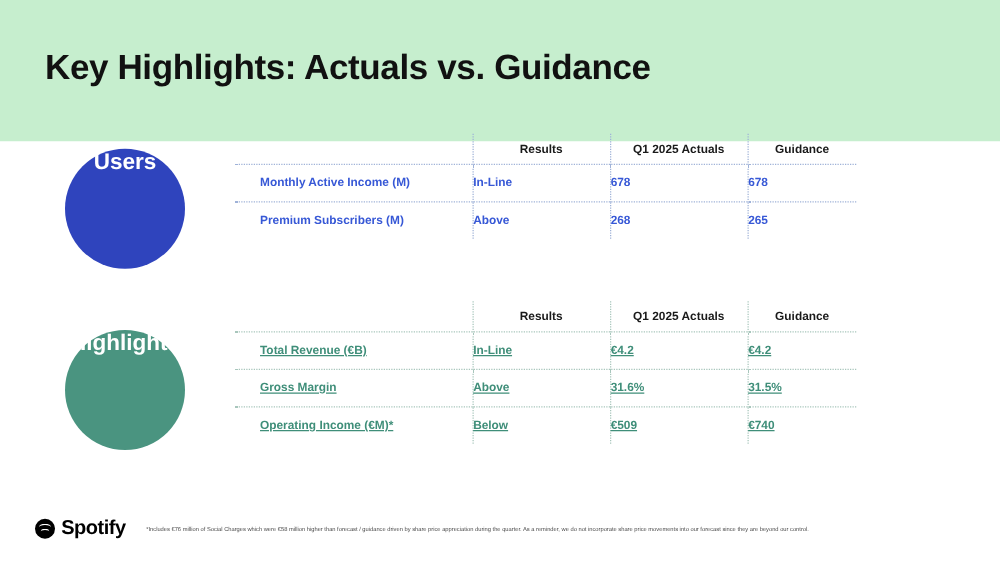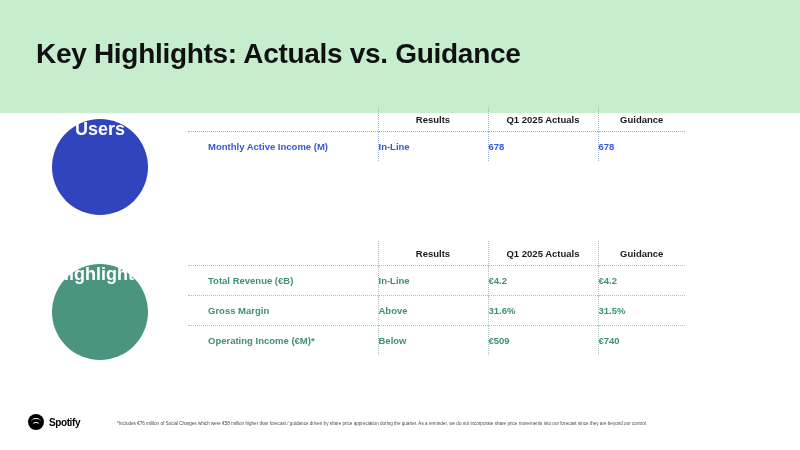--- a/index.html
+++ b/index.html
@@ -102,20 +102,21 @@
   #table-financials td.sep {
     border-left: 1px dotted #a8c6bc;
   }
 
   
   #table-users tbody tr td {
     border-top: 1px dotted #9fb2d8;
   }
   #table-financials tbody tr td {
     border-top: 1px dotted #a8c6bc;
+    text-decoration: underline;
   }
 
   #table-users tbody td { color: #3758d6; }
   #table-financials tbody td { color: #3f8e79; }
 
   
   #spotify-logo {
     position: absolute;
     left: 28px;
     top: 414px;
@@ -144,21 +145,21 @@
     width: 10px;
     height: 5px;
     top: 4px;
   }
   #spotify-mark::after {
     width: 7px;
     height: 4px;
     top: 8px;
   }
   #spotify-wordmark {
-    font-size: 10px;
+    font-size: 16px;
     font-weight: bold;
     color: #000000;
     letter-spacing: -0.4px;
   }
 
   #footnote {
     position: absolute;
     left: 117px;
     top: 420px;
     width: 668px;
@@ -193,20 +194,26 @@
       <th class="sep">Guidance</th>
     </tr>
   </thead>
   <tbody>
     <tr>
       <td class="cell-label">Monthly Active Income (M)</td>
       <td class="sep">In-Line</td>
       <td class="sep">678</td>
       <td class="sep">678</td>
     </tr>
+    <tr>
+      <td class="cell-label">Premium Subscribers (M)</td>
+      <td class="sep">Above</td>
+      <td class="sep">268</td>
+      <td class="sep">265</td>
+    </tr>
   </tbody>
 </table>
 
 <div class="cat-circle" id="circle-financials">
   <span>Highlights</span>
 </div>
 
 <table class="metric-table" id="table-financials">
   <colgroup>
     <col class="c-label">

